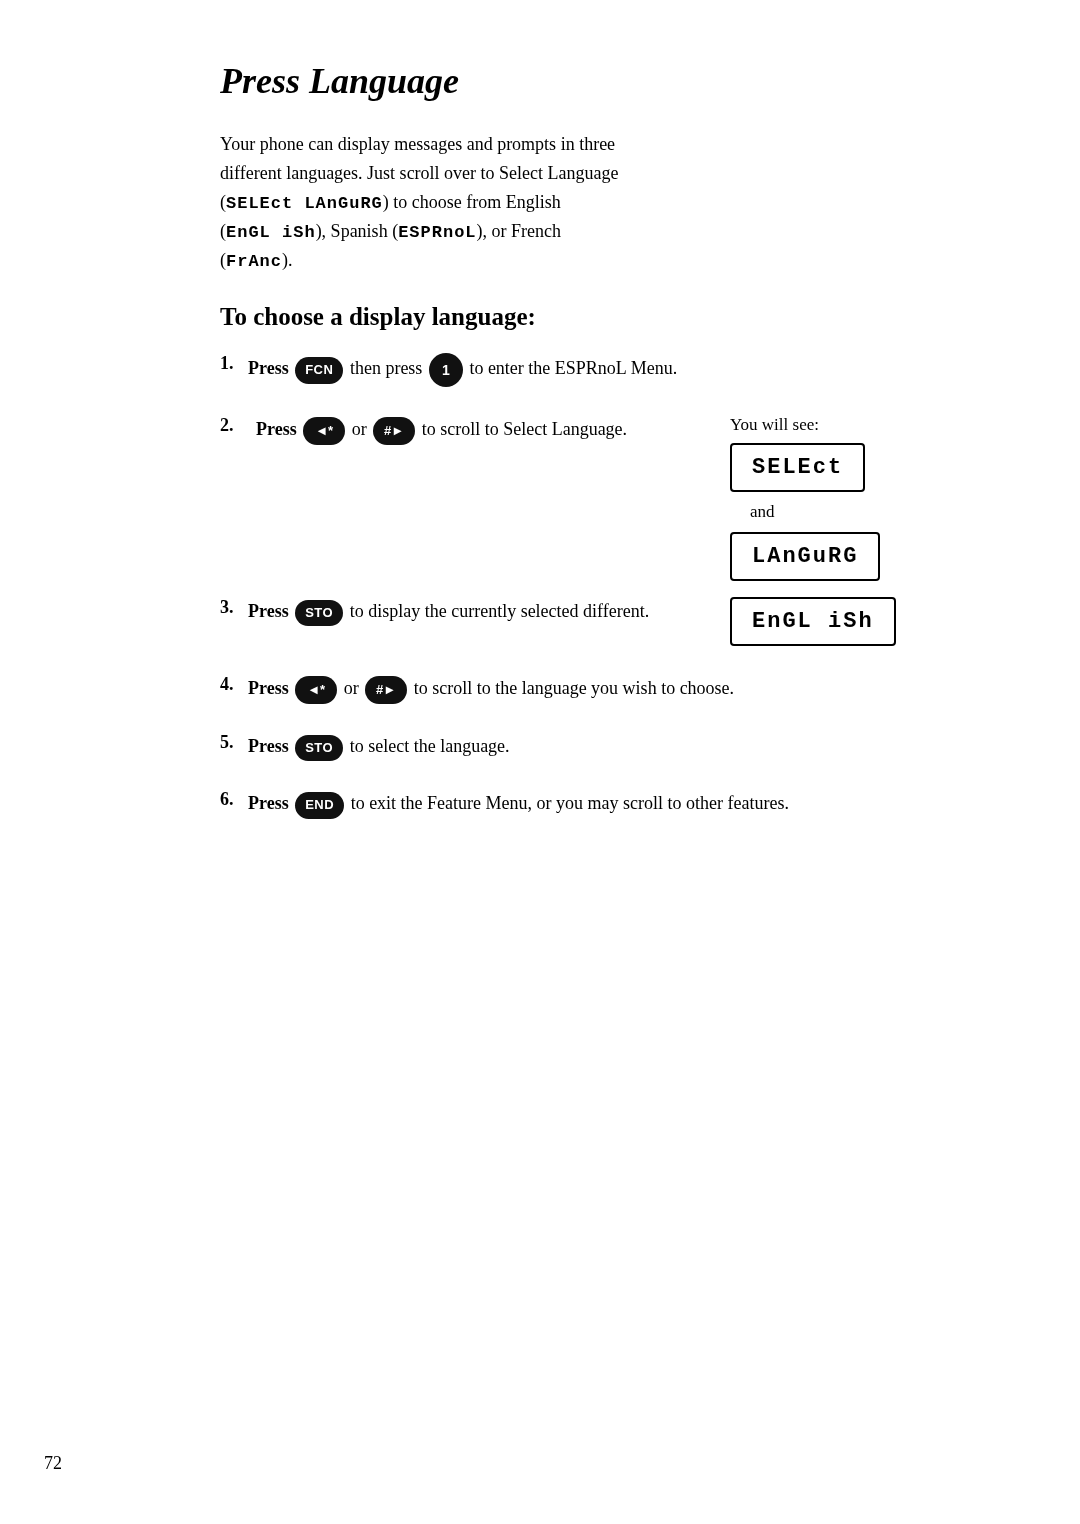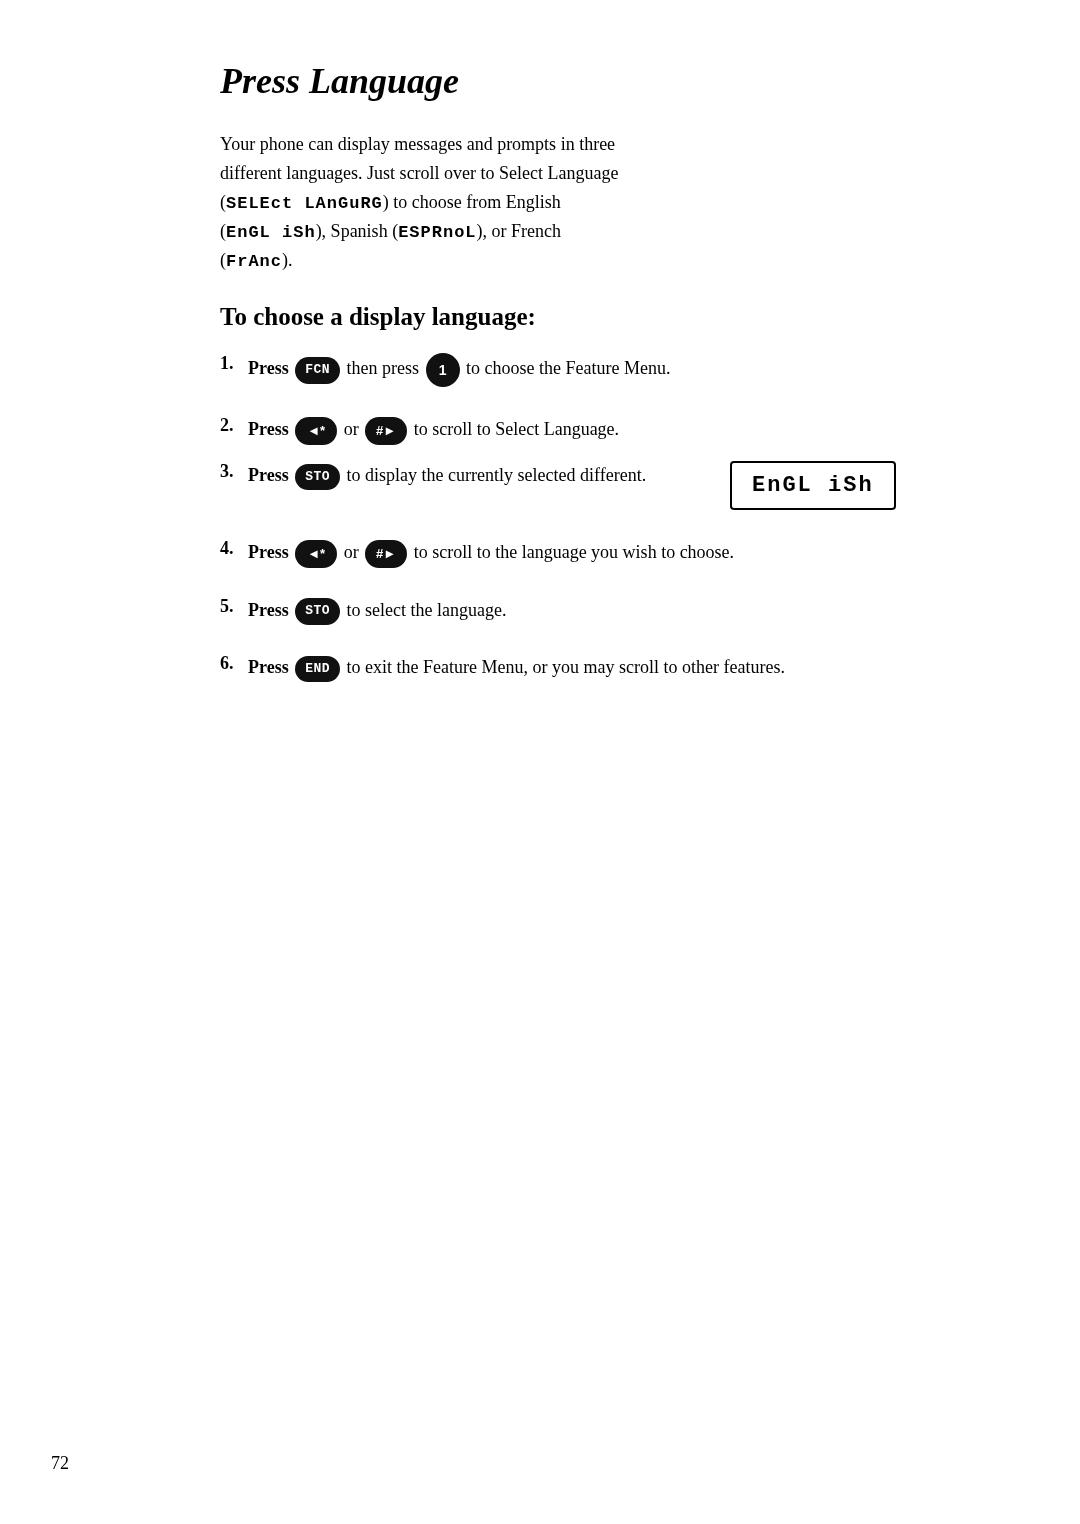--- a/index.html
+++ b/index.html
@@ -82,21 +82,21 @@
       color: #fff;
       border-radius: 50px;
       font-size: 13px;
       font-weight: bold;
       padding: 3px 10px;
       min-width: 36px;
       min-height: 26px;
       letter-spacing: 0.5px;
       vertical-align: middle;
       margin: 0 2px;
-      font-family: Liberation Mono, monospace;
+      font-family: Liberation Sans, sans-serif;
     }
 
     .btn-circle {
       display: inline-flex;
       align-items: center;
       justify-content: center;
       background: #111;
       color: #fff;
       border-radius: 50%;
       font-size: 14px;
@@ -146,20 +146,21 @@
     }
 
     .step2-row {
       display: flex;
       align-items: flex-start;
       margin-bottom: 0;
     }
 
     .step2-left {
       flex: 1;
+      margin-left: 8px;
     }
 
     .step2-right {
       display: flex;
       flex-direction: column;
       align-items: flex-start;
       padding-top: 0;
       min-width: 170px;
     }
 
@@ -179,21 +180,21 @@
     }
 
     .step3-right {
       min-width: 170px;
       padding-top: 0;
     }
 
     .page-number {
       position: absolute;
       bottom: 50px;
-      left: 51px;
+      left: 44px;
       font-size: 18px;
       color: #000;
     }
   </style>
 </head>
 <body>
 
 <div class="page">
 
   <h1 class="page-title">Press Language</h1>
@@ -208,35 +209,41 @@
 
   <p class="section-heading">To choose a display language:</p>
 
   <div class="step">
     <span class="step-number">1.</span>
     <div class="step-content">
       <b>Press</b>
       <span class="btn-pill">FCN</span>
       <span>then press</span>
       <span class="btn-circle">1</span>
-      <span>to choose the Feature Menu.</span>
+      <span>to enter the ESPRnoL Menu.</span>
     </div>
   </div>
 
   <div class="step step2-row">
     <span class="step-number">2.</span>
     <div class="step2-left">
       <div class="step-content">
         <b>Press</b>
         <span class="btn-nav">◄*</span>
         <span>or</span>
         <span class="btn-nav">#►</span>
         <span>to scroll to Select Language.</span>
       </div>
     </div>
+    <div class="step2-right">
+      <div class="you-will-see">You will see:</div>
+      <div class="lcd-box">SELEct</div>
+      <div class="and-label">and</div>
+      <div class="lcd-box">LAnGuRG</div>
+    </div>
   </div>
 
   <div class="step step3-row" style="margin-top:16px;">
     <span class="step-number">3.</span>
     <div class="step3-left">
       <div class="step-content">
         <b>Press</b>
         <span class="btn-pill">STO</span>
         <span>to display the currently selected different.</span>
       </div>

